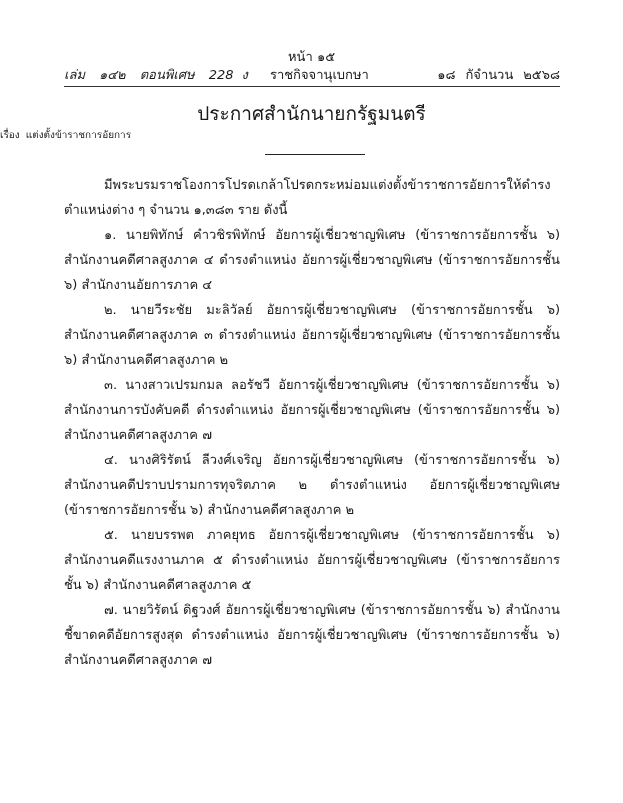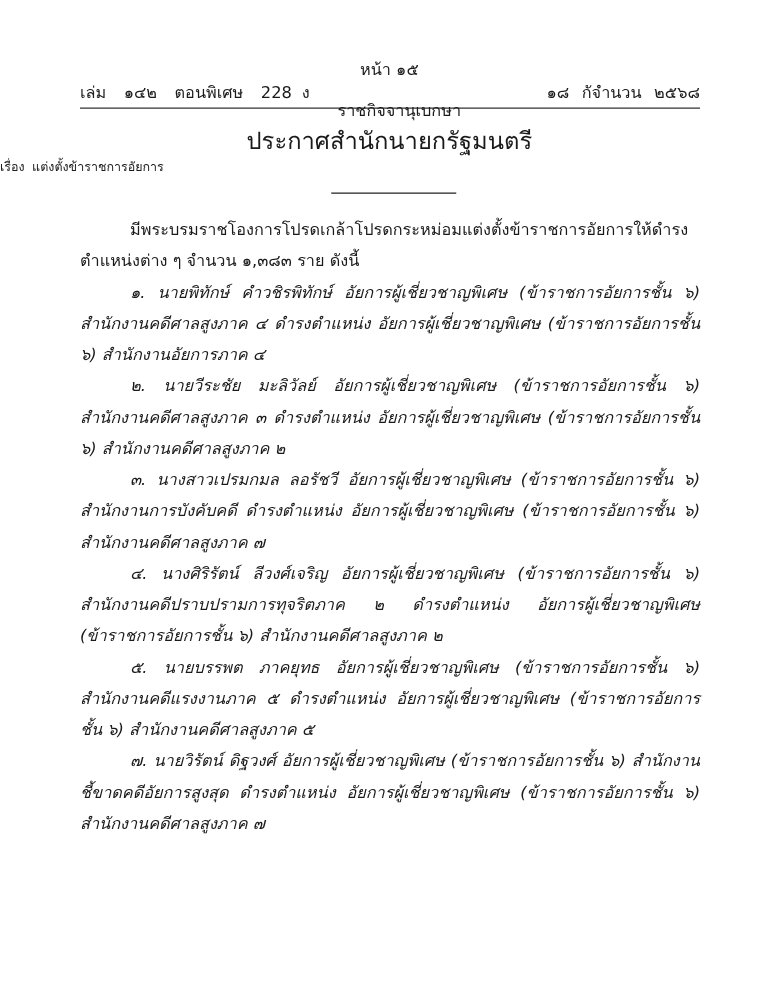--- a/index.html
+++ b/index.html
@@ -38,25 +38,25 @@
     height: 20px;
     font-size: 13px;
     line-height: 18px;
     border-bottom: 1.5px solid #333;
   }
   .gazette-header .left {
     position: absolute;
     left: 0; top: 0;
     white-space: nowrap;
   }
-  .gazette-header .left span { margin-right: 14px; }
+  .gazette-header .left span { margin-right: 14px; font-style: italic; }
   .gazette-header .left span.gap-small { margin-right: 8px; }
   .gazette-header .center {
     position: absolute;
-    left: 206px; top: 15px;
+    left: 206px; top: 0;
     white-space: nowrap;
     text-align: center;
   }
   .gazette-header .right {
     position: absolute;
     right: 0; top: 0;
     white-space: nowrap;
   }
   .gazette-header .right span { margin-left: 10px; }
   .title {
@@ -93,21 +93,21 @@
     width: 496px;
     font-size: 13px;
     line-height: 25px;
     text-align: justify;
     text-align-last: left;
   }
   .body-text p {
     margin: 0;
     text-indent: 40px;
   }
-  .body-text p.entry { margin-top: 0; font-style: italic; }
+  .body-text p.entry { margin-top: 0; }
 </style>
 </head>
 <body>
 
 <div class="page">
 
   <div class="page-number">หน้า ๑๕</div>
 
   <div class="gazette-header">
     <div class="left">

